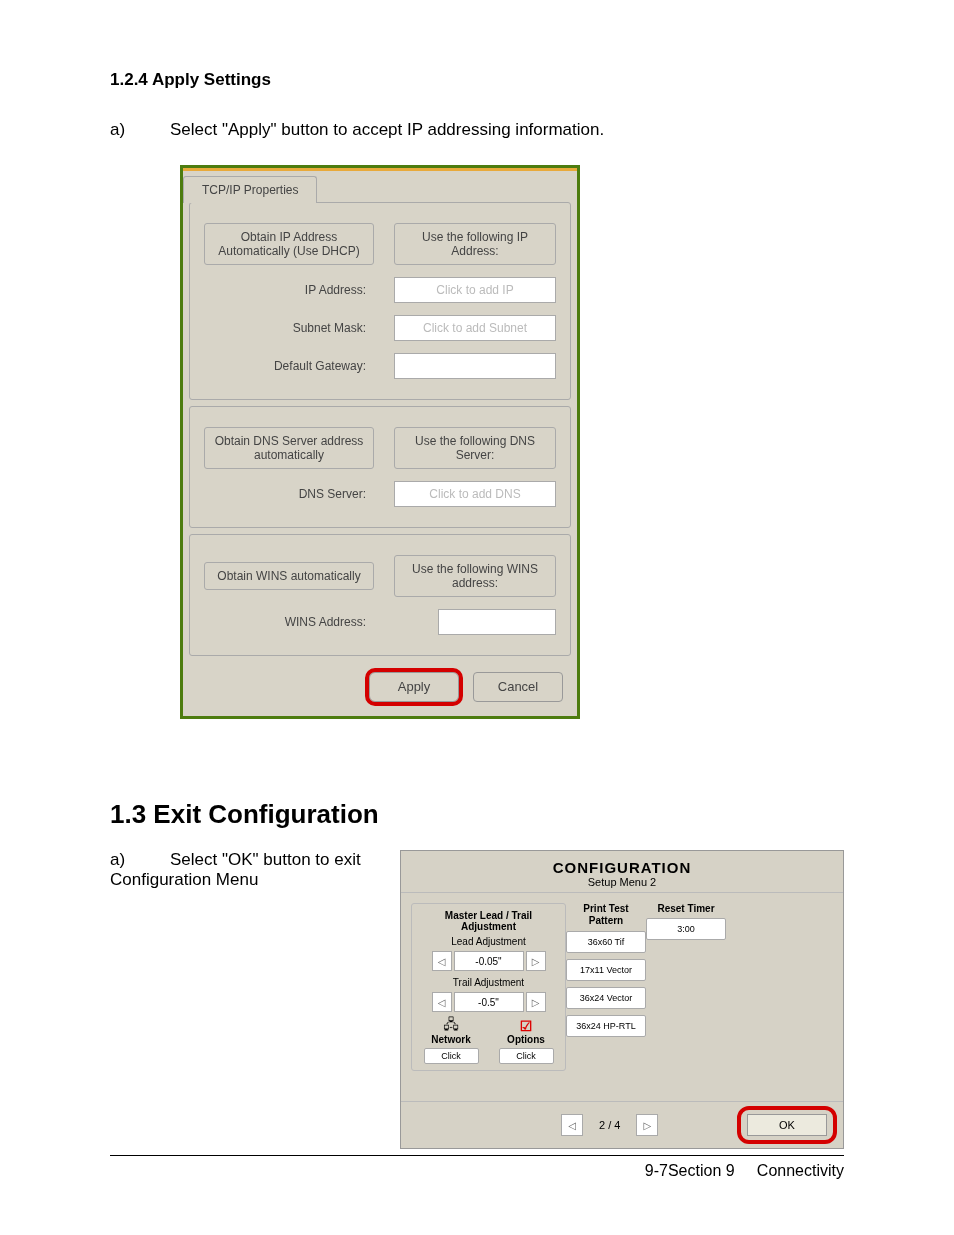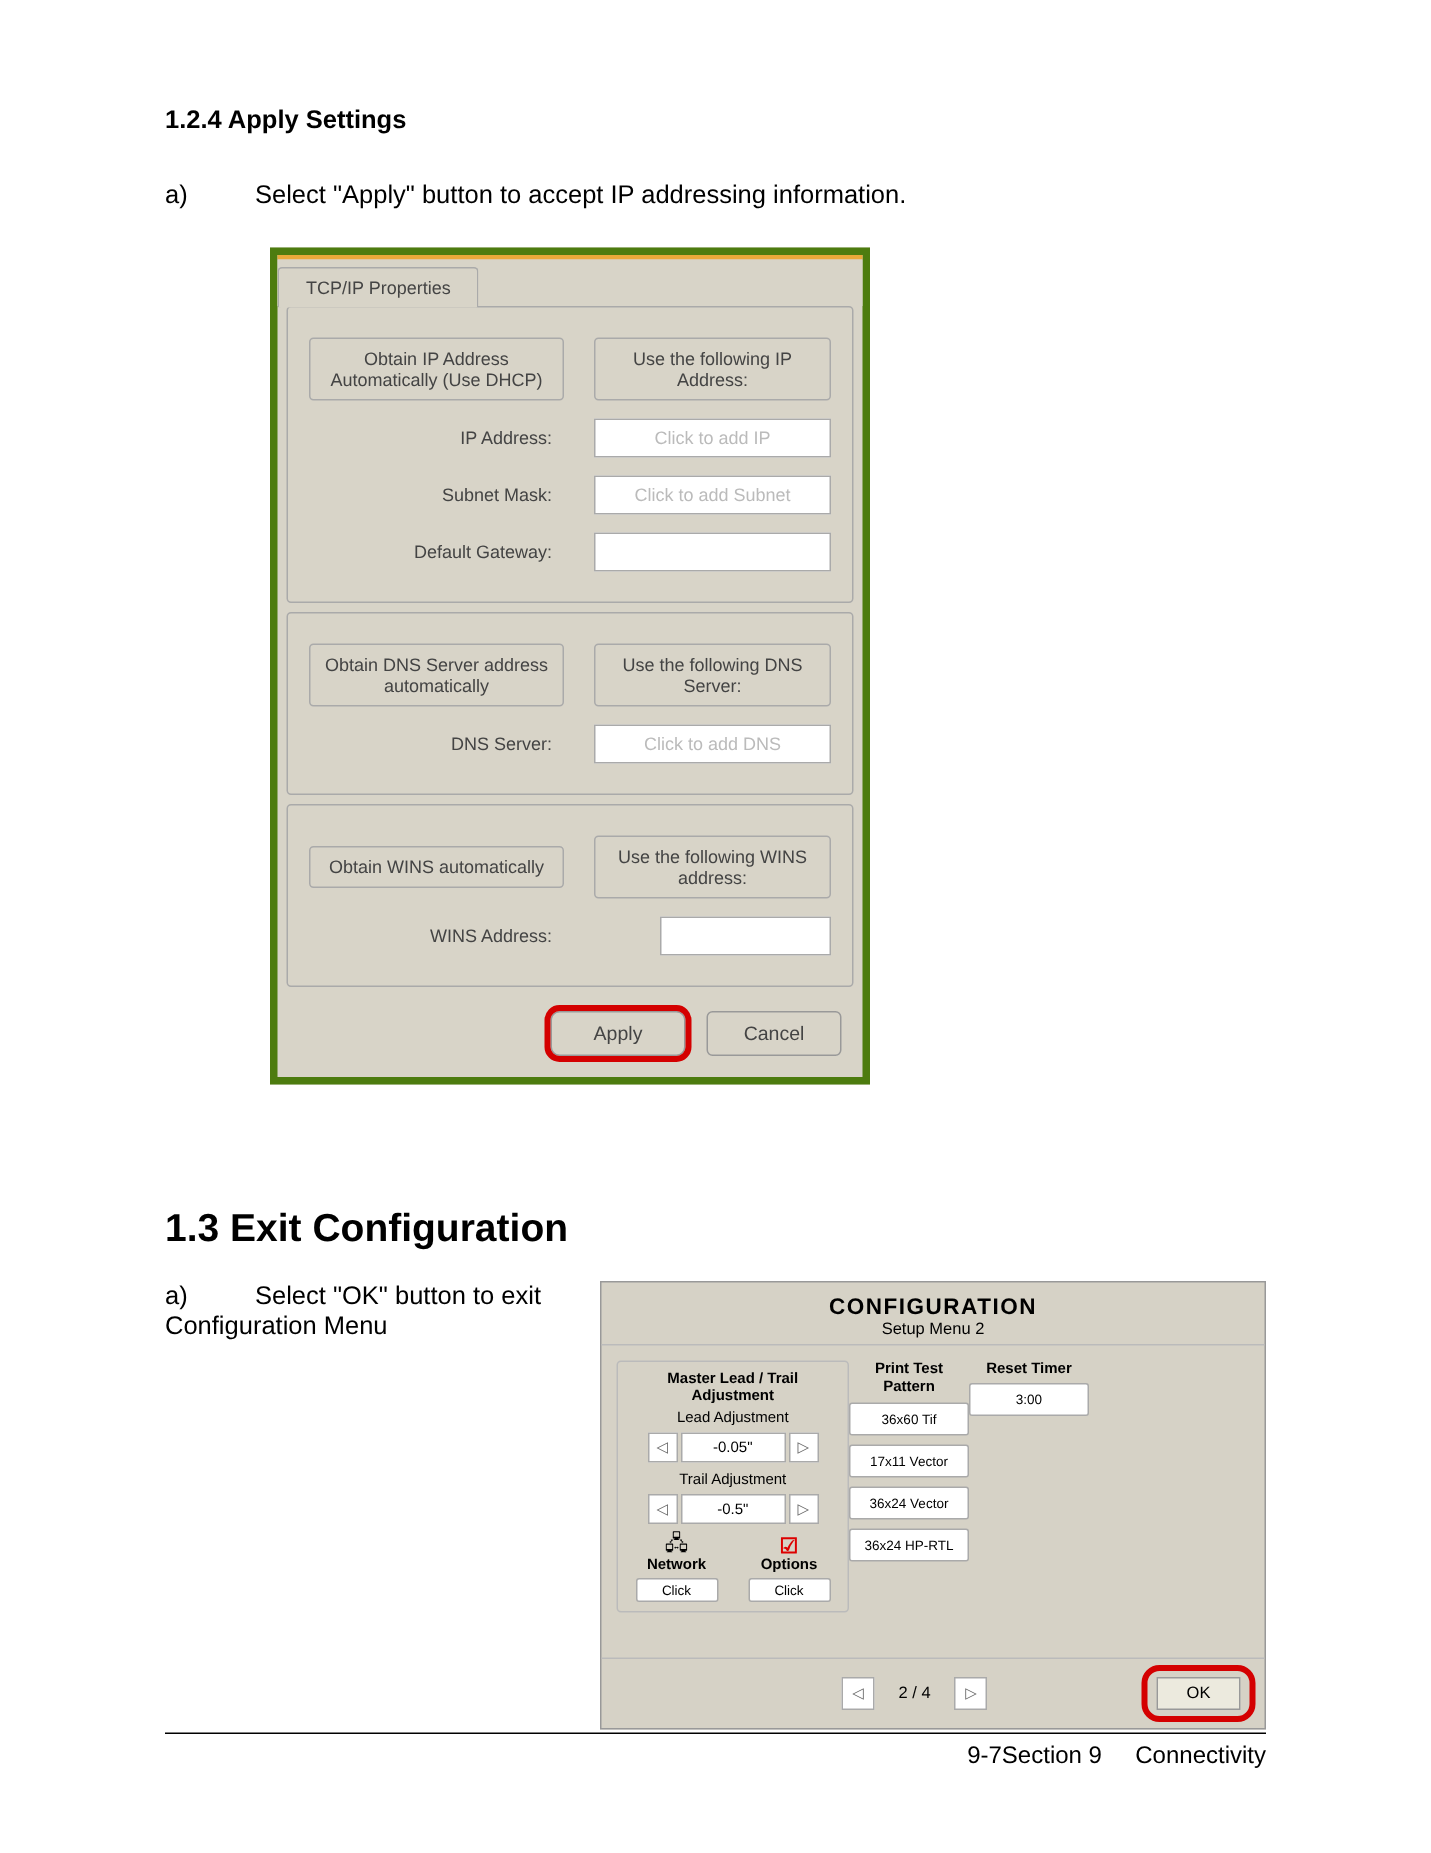--- a/index.html
+++ b/index.html
@@ -37,21 +37,21 @@
     flex: 0 0 270px;
     font-size: 17px;
   }
   .two-col .text-col .letter { display:inline-block; width: 60px; }
 
   
   .tcpip-dialog {
     width: 400px;
     margin-left: 70px;
     background: #d8d4c8;
-    border: 5px solid #4d7c0f;
+    border: 3px solid #4d7c0f;
     font-size: 12px;
     color: #444;
   }
   .tcpip-dialog .top-strip {
     height: 3px;
     background: #e8a93a;
   }
   .tab-row {
     display: flex;
     background: #d8d4c8;
@@ -224,21 +224,21 @@
   .pager {
     display:flex; align-items:center; gap:6px;
     margin-right: auto; margin-left: 150px;
   }
   .pager .arrow {
     width: 22px; height: 22px; border:1px solid #aaa; background:#fff;
     display:flex; align-items:center; justify-content:center; font-size:10px; color:#666;
   }
   .pager .num { font-size: 11px; padding: 0 10px; }
   .ok-btn {
-    width: 56px; height: 22px; border:1px solid #999; background:#eceade;
+    width: 80px; height: 22px; border:1px solid #999; background:#eceade;
     display:flex; align-items:center; justify-content:center;
     font-size: 11px;
   }
   .ok-wrap {
     outline: 4px solid #d40000;
     border-radius: 8px;
     padding: 4px 6px;
   }
 
   .page-footer {

